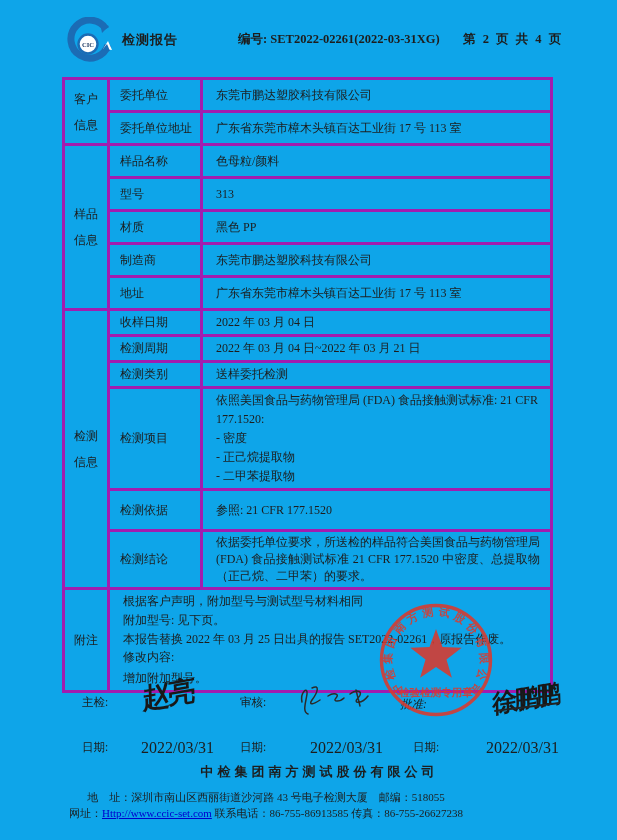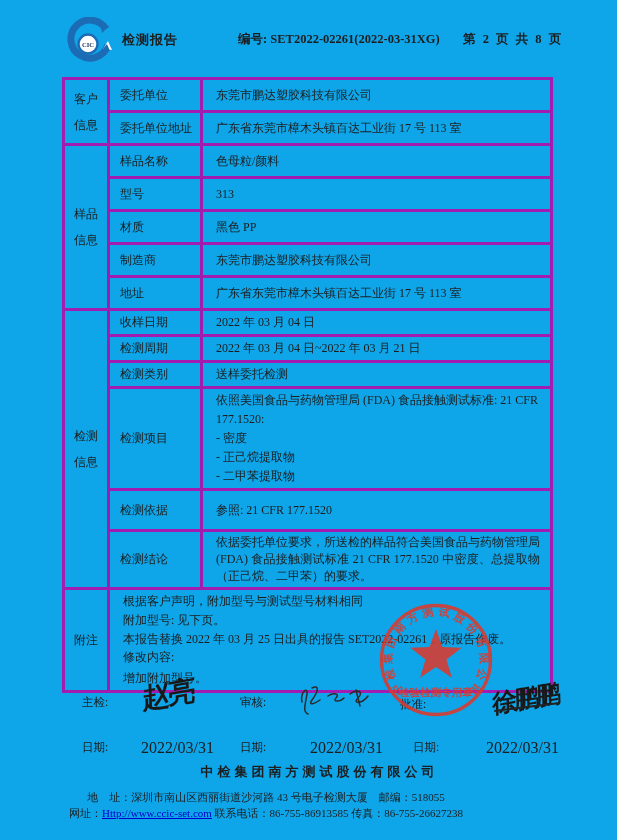--- a/index.html
+++ b/index.html
@@ -69,21 +69,21 @@
       <circle cx="22" cy="27" r="9.5" fill="#ffffff" stroke="#1b6cb5" stroke-width="2.4"></circle>
       <text x="22" y="30" text-anchor="middle" font-size="6.6" font-weight="bold" fill="#16325c" font-family="Liberation Serif, DejaVu Serif, serif">CIC</text>
     </svg>
   </div>
 
   <div class="abs hdr-title">检测报告</div>
   <div class="abs hdr-number">
     <span>编号:</span>
     <span>SET2022-02261(2022-03-31XG)</span>
   </div>
-  <div class="abs hdr-page">第 2 页 共 8 页</div>
+  <div class="abs hdr-page">第 2 页 共 4 页</div>
 
   <table class="report">
     <colgroup>
         <col style="width:45px">
         <col style="width:93px">
         <col>
       </colgroup>
     <tbody>
 
       <tr class="h33">
@@ -172,21 +172,21 @@
   <div class="abs sig-name" style="left:142px;top:676px;font-size:28px;">赵亮</div>
 
   <div class="abs sig-label" style="left:240px;top:695px;">审核:</div>
   <div class="abs" style="left:298px;top:680px;">
     <svg width="76" height="36" viewBox="0 0 76 36">
       <path d="M4 22 C2 12 10 6 9 14 C8 22 4 32 10 34 M14 8 C22 4 20 12 14 20 C10 26 16 24 22 20
                M30 16 C36 12 42 14 38 18 C34 22 42 22 46 18 M52 14 C60 8 66 12 60 18 C54 24 64 24 70 16 M58 10 L62 26" fill="none" stroke="#2a2a2a" stroke-width="1.5" stroke-linecap="round"></path>
     </svg>
   </div>
 
-  <div class="abs sig-label" style="left:400px;top:697px;">批准:</div>
+  <div class="abs sig-label" style="left:400px;top:697px;font-style:italic;">批准:</div>
   <div class="abs sig-name" style="left:492px;top:682px;font-size:25px;letter-spacing:-3px;">徐鹏鹏</div>
   <div class="abs sig-underline" style="left:494px;top:706px;width:66px;"></div>
 
   <div class="abs sig-label" style="left:82px;top:740px;">日期:</div>
   <div class="abs sig-date" style="left:141px;top:739px;">2022/03/31</div>
 
   <div class="abs sig-label" style="left:240px;top:740px;">日期:</div>
   <div class="abs sig-date" style="left:310px;top:739px;">2022/03/31</div>
 
   <div class="abs sig-label" style="left:413px;top:740px;">日期:</div>

